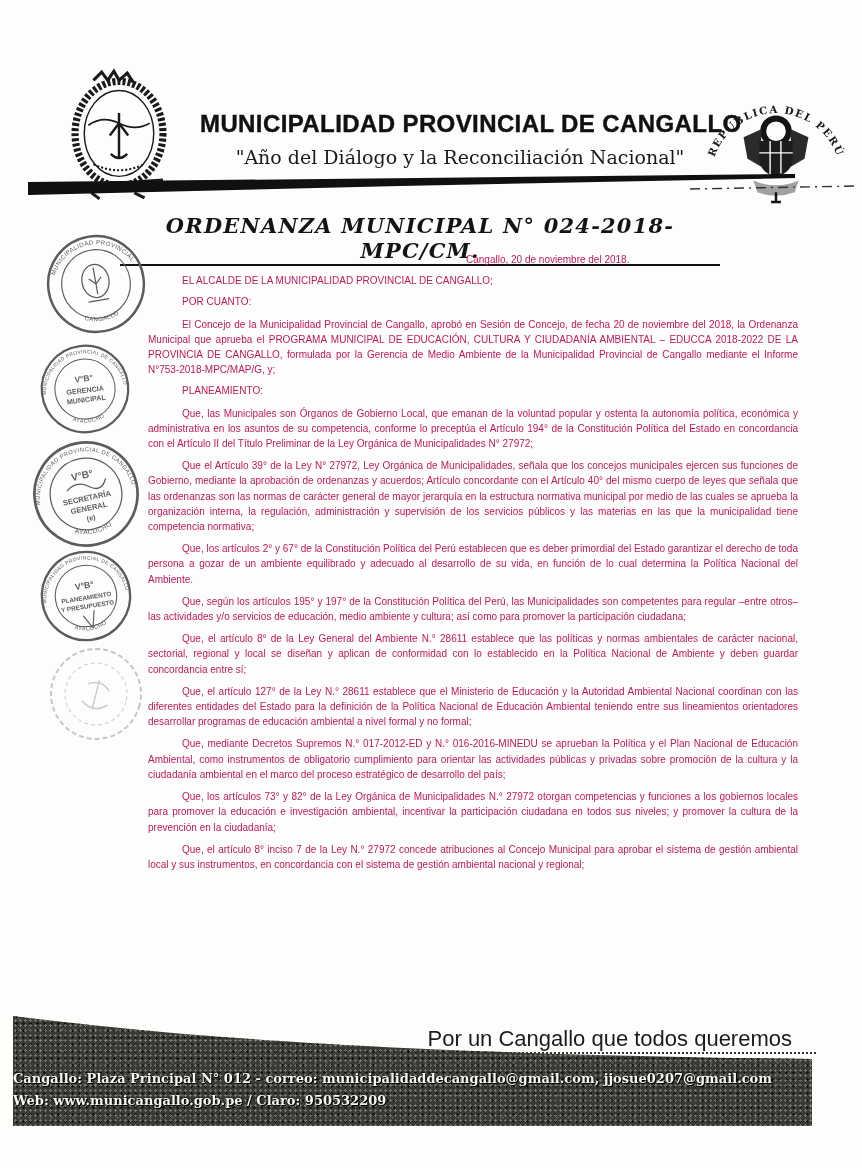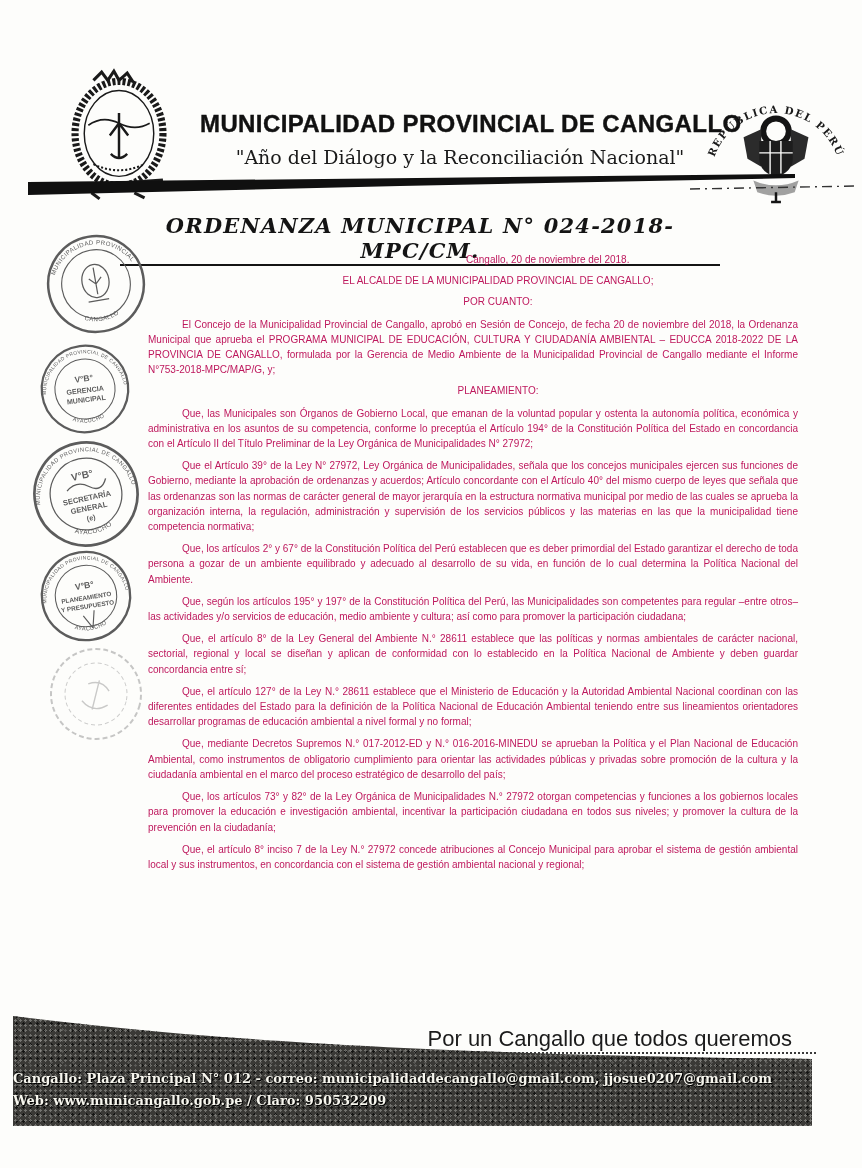--- a/index.html
+++ b/index.html
@@ -28,21 +28,21 @@
     display:inline-block;font-family:"DejaVu Serif",serif;font-style:italic;font-weight:bold;
     font-size:21px;letter-spacing:1.2px;color:#141414;
     border-bottom:2.5px solid #141414;padding-bottom:1px;
   }
   
   .body-col{
     position:absolute;left:148px;top:252px;width:666px;
     font-size:10px;line-height:15.2px;text-align:justify;color:#be185d;
   }
   .dateline{margin:0 0 6px 318px;text-align:left;}
-  .caps-line{margin:6px 0 0 0;text-indent:34px;text-align:center;}
+  .caps-line{margin:6px 0 0 0;text-indent:34px;text-align:left;}
   .body-col p.clause{margin:7px 16px 0 0;text-indent:34px;}
   
   .stamp{position:absolute;}
   .stamp .so{fill:none;stroke:#5c5c5c;stroke-width:2.4px;}
   .stamp .si{fill:none;stroke:#5c5c5c;stroke-width:1.1px;}
   .stamp .ring{font-family:"Liberation Sans",sans-serif;font-size:5.9px;letter-spacing:.4px;fill:#5c5c5c;}
   .stamp .ctr{font-family:"Liberation Sans",sans-serif;font-size:7.6px;font-weight:bold;fill:#5c5c5c;text-anchor:middle;}
   .stamp .big{font-size:9px;}
   .stamp .sketch{fill:none;stroke:#5c5c5c;stroke-width:1.2px;}
   

